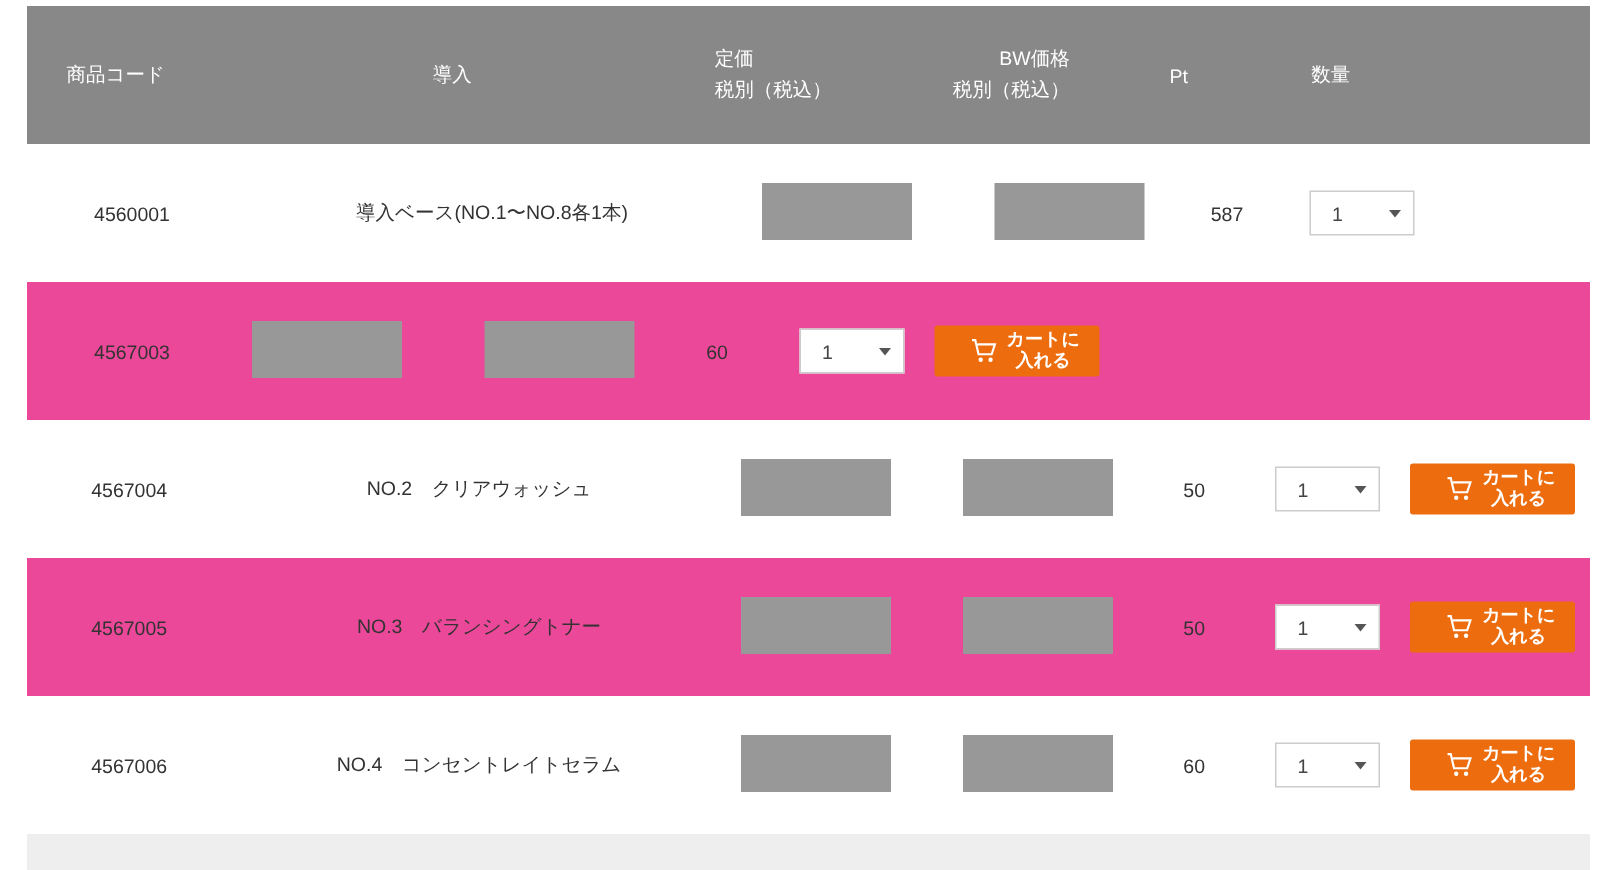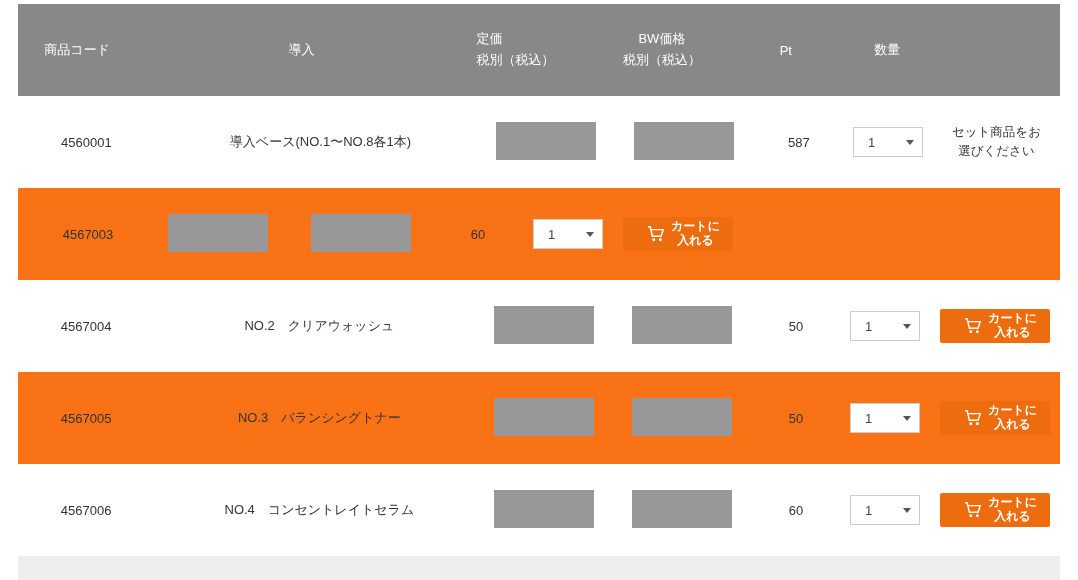--- a/index.html
+++ b/index.html
@@ -20,27 +20,27 @@
   align-items: center;
   height: 92px;
   gap: 24px;
 }
 .body-row {
   display: flex;
   align-items: center;
   height: 92px;
   background: #fff;
 }
-.body-row.alt { background: #f97316; }
+.body-row.alt { background: #ec4899; }
 
 .col { padding: 0 10px; }
 .col-code   { width: 140px; text-align: center; }
 .col-name   { width: 340px; text-align: center; }
 .col-price  { width: 130px; text-align: left; }
-.col-price2 { width: 145px; text-align: center; }
+.col-price2 { width: 145px; text-align: right; }
 .col-pt     { width: 90px;  text-align: center; }
 .col-qty    { width: 90px;  text-align: center; display:flex; justify-content:center; }
 .col-action { width: 130px; text-align: center; display:flex; flex-direction:column; align-items:center; justify-content:center; }
 
 .head-row .col-price, .head-row .col-price2 { line-height: 1.6; }
 
 .price-box {
   display: inline-block;
   width: 100px;
   height: 38px;
@@ -113,23 +113,20 @@
     <div class="col col-name">導入ベース(NO.1〜NO.8各1本)</div>
     <div class="col col-price"><span class="price-box"></span></div>
     <div class="col col-price2"><span class="price-box"></span></div>
     <div class="col col-pt">587</div>
     <div class="col col-qty">
       <div class="qty-select">
         <span>1</span>
         <span class="caret"></span>
       </div>
     </div>
-    <div class="col col-action">
-      <div class="set-message">セット商品をお<br>選びください</div>
-    </div>
       </div>
       <div class="body-row alt">
     <div class="col col-code">4567003</div>
     <div class="col col-price"><span class="price-box"></span></div>
     <div class="col col-price2"><span class="price-box"></span></div>
     <div class="col col-pt">60</div>
     <div class="col col-qty">
       <div class="qty-select">
         <span>1</span>
         <span class="caret"></span>

